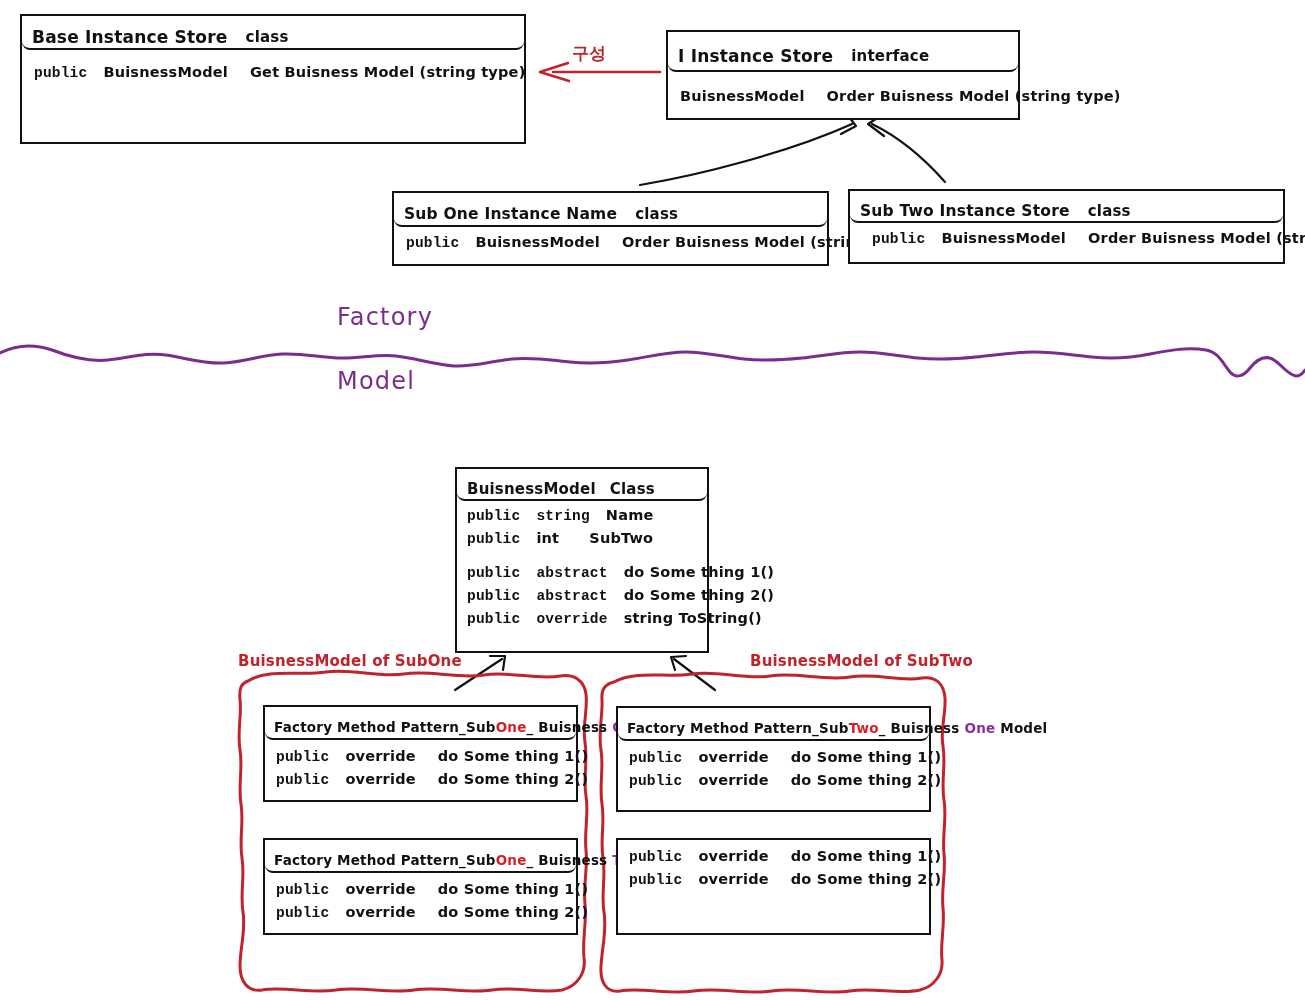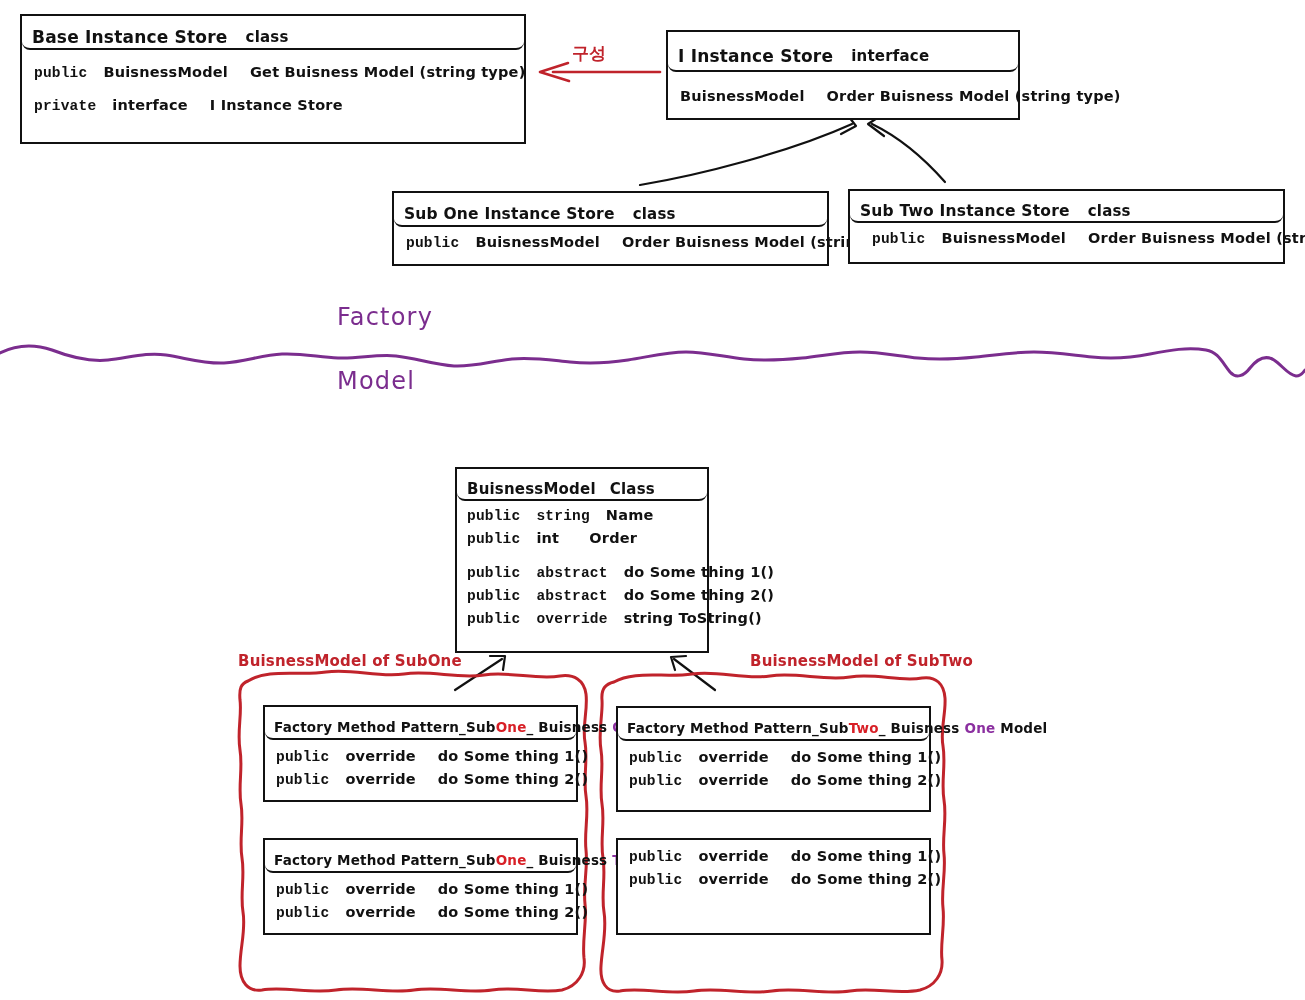--- a/index.html
+++ b/index.html
@@ -167,43 +167,40 @@
 
   <div class="umlbox" style="left:20px; top:14px; width:506px; height:130px;">
     <div class="uml-title" style="height:34px;">
       <span class="hand tname">Base Instance Store</span>
       <span class="hand ttype">class</span>
     </div>
     <div class="uml-body">
       <div class="uml-row hand mrow" style="margin:8px 0 0 0;">
         <span class="k">public</span><span class="k2">BuisnessModel</span><span>Get Buisness Model (string  type)</span>
       </div>
-      <div class="uml-row hand mrow" style="margin:16px 0 0 0;">
-        <span class="k">private</span><span class="k2">interface</span><span>I Instance Store</span>
-      </div>
     </div>
   </div>
 
   <div class="red-korean" style="left:572px; top:42px;">구성</div>
 
   <div class="umlbox" style="left:666px; top:30px; width:354px; height:90px;">
     <div class="uml-title" style="height:40px;">
       <span class="hand tname" style="text-decoration:none; border-bottom:0;">I Instance Store</span>
       <span class="hand ttype">interface</span>
     </div>
     <div class="uml-body" style="padding-top:16px;">
       <div class="uml-row hand mrow">
         <span class="k2">BuisnessModel</span><span>Order Buisness Model (string  type)</span>
       </div>
     </div>
   </div>
 
   <div class="umlbox" style="left:392px; top:191px; width:437px; height:75px;">
     <div class="uml-title" style="height:34px;">
-      <span class="hand tname" style="font-size:15.5px;">Sub One Instance Store</span>
+      <span class="hand tname" style="font-size:15.5px;">Sub One Instance Name</span>
       <span class="hand ttype">class</span>
     </div>
     <div class="uml-body" style="padding-top:7px;">
       <div class="uml-row hand mrow">
         <span class="k">public</span><span class="k2">BuisnessModel</span><span>Order Buisness Model (string  type)</span>
       </div>
     </div>
   </div>
 
   <div class="umlbox" style="left:848px; top:189px; width:437px; height:75px;">
@@ -224,21 +221,21 @@
   <div class="umlbox" style="left:455px; top:467px; width:254px; height:186px;">
     <div class="uml-title" style="height:32px;">
       <span class="hand tname" style="font-size:15px;">BuisnessModel</span>
       <span class="hand ttype" style="font-size:15px; margin-left:14px;">Class</span>
     </div>
     <div class="uml-body" style="padding-top:4px; padding-left:10px;">
       <div class="uml-row hand mrow" style="margin-top:2px;">
         <span class="k">public</span><span class="k">string</span><span>Name</span>
       </div>
       <div class="uml-row hand mrow" style="margin-top:6px;">
-        <span class="k">public</span><span class="k2" style="margin-right:30px;">int</span><span>Order</span>
+        <span class="k">public</span><span class="k2" style="margin-right:30px;">int</span><span>SubTwo</span>
       </div>
       <div class="uml-row hand mrow" style="margin-top:17px;">
         <span class="k">public</span><span class="k">abstract</span><span>do Some thing 1()</span>
       </div>
       <div class="uml-row hand mrow" style="margin-top:6px;">
         <span class="k">public</span><span class="k">abstract</span><span>do Some thing 2()</span>
       </div>
       <div class="uml-row hand mrow" style="margin-top:6px;">
         <span class="k">public</span><span class="k">override</span><span>string  ToString()</span>
       </div>

